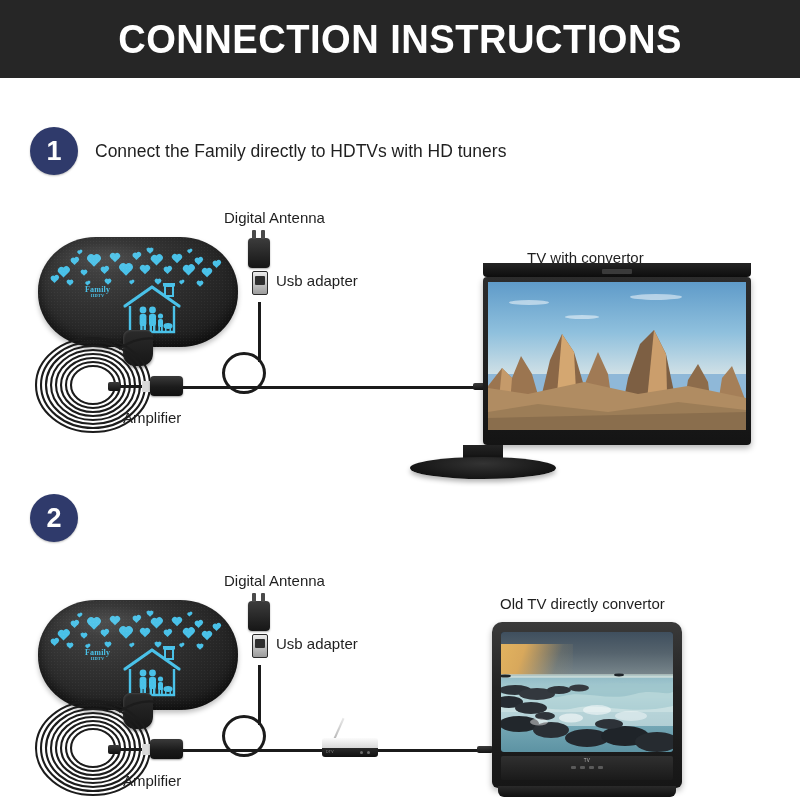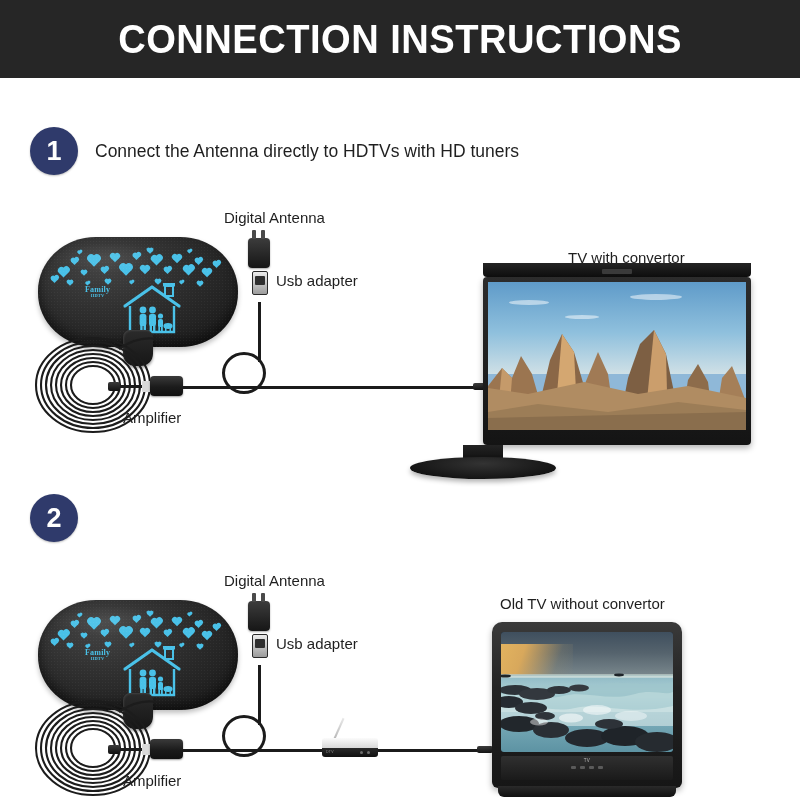--- a/index.html
+++ b/index.html
@@ -299,21 +299,21 @@
   }
 </style>
 </head>
 <body>
 
 <div class="header-band"></div>
 <div class="header-title">CONNECTION INSTRUCTIONS</div>
 
 <div class="step-head" style="left:30px; top:127px;">
   <div class="step-badge">1</div>
-  <div class="step-text">Connect the Antenna directly to HDTVs with HD tuners</div>
+  <div class="step-text">Connect the Family directly to HDTVs with HD tuners</div>
 </div>
 
 <div class="scene" style="left:0; top:0; width:800px; height:480px;">
 
   <div class="ant-wrap" style="left:38px; top:237px; width:300px; height:190px;">
 
     <div class="antenna-body">
 
       <span class="heart" style="left:22px;  top:32px; width:7px;  height:7px;"></span>
       <span class="heart" style="left:34px;  top:22px; width:5px;  height:5px;"></span>
@@ -441,21 +441,21 @@
         </svg>
       </div>
     </div>
     <div class="tvm-chin">
       <div class="tvm-logo"></div>
     </div>
     <div class="tvm-neck"></div>
     <div class="tvm-base"></div>
   </div>
 
-  <div class="dev-label" style="left:568px; top:249px;">TV with convertor</div>
+  <div class="dev-label" style="left:527px; top:249px;">TV with convertor</div>
 </div>
 
 <div class="step-head" style="left:30px; top:494px;">
   <div class="step-badge">2</div>
 </div>
 
 <div class="scene" style="left:0; top:0; width:800px; height:800px;">
 
   <div class="ant-wrap" style="left:38px; top:600px; width:300px; height:190px;">
 
@@ -611,14 +611,14 @@
       <div class="tvo-btns">
         <i></i>
           <i></i>
           <i></i>
           <i></i>
       </div>
     </div>
     <div class="tvo-foot"></div>
   </div>
 
-  <div class="dev-label" style="left:500px; top:595px;">Old TV without convertor</div>
+  <div class="dev-label" style="left:500px; top:595px;">Old TV directly convertor</div>
 </div>
 
 </body></html>

